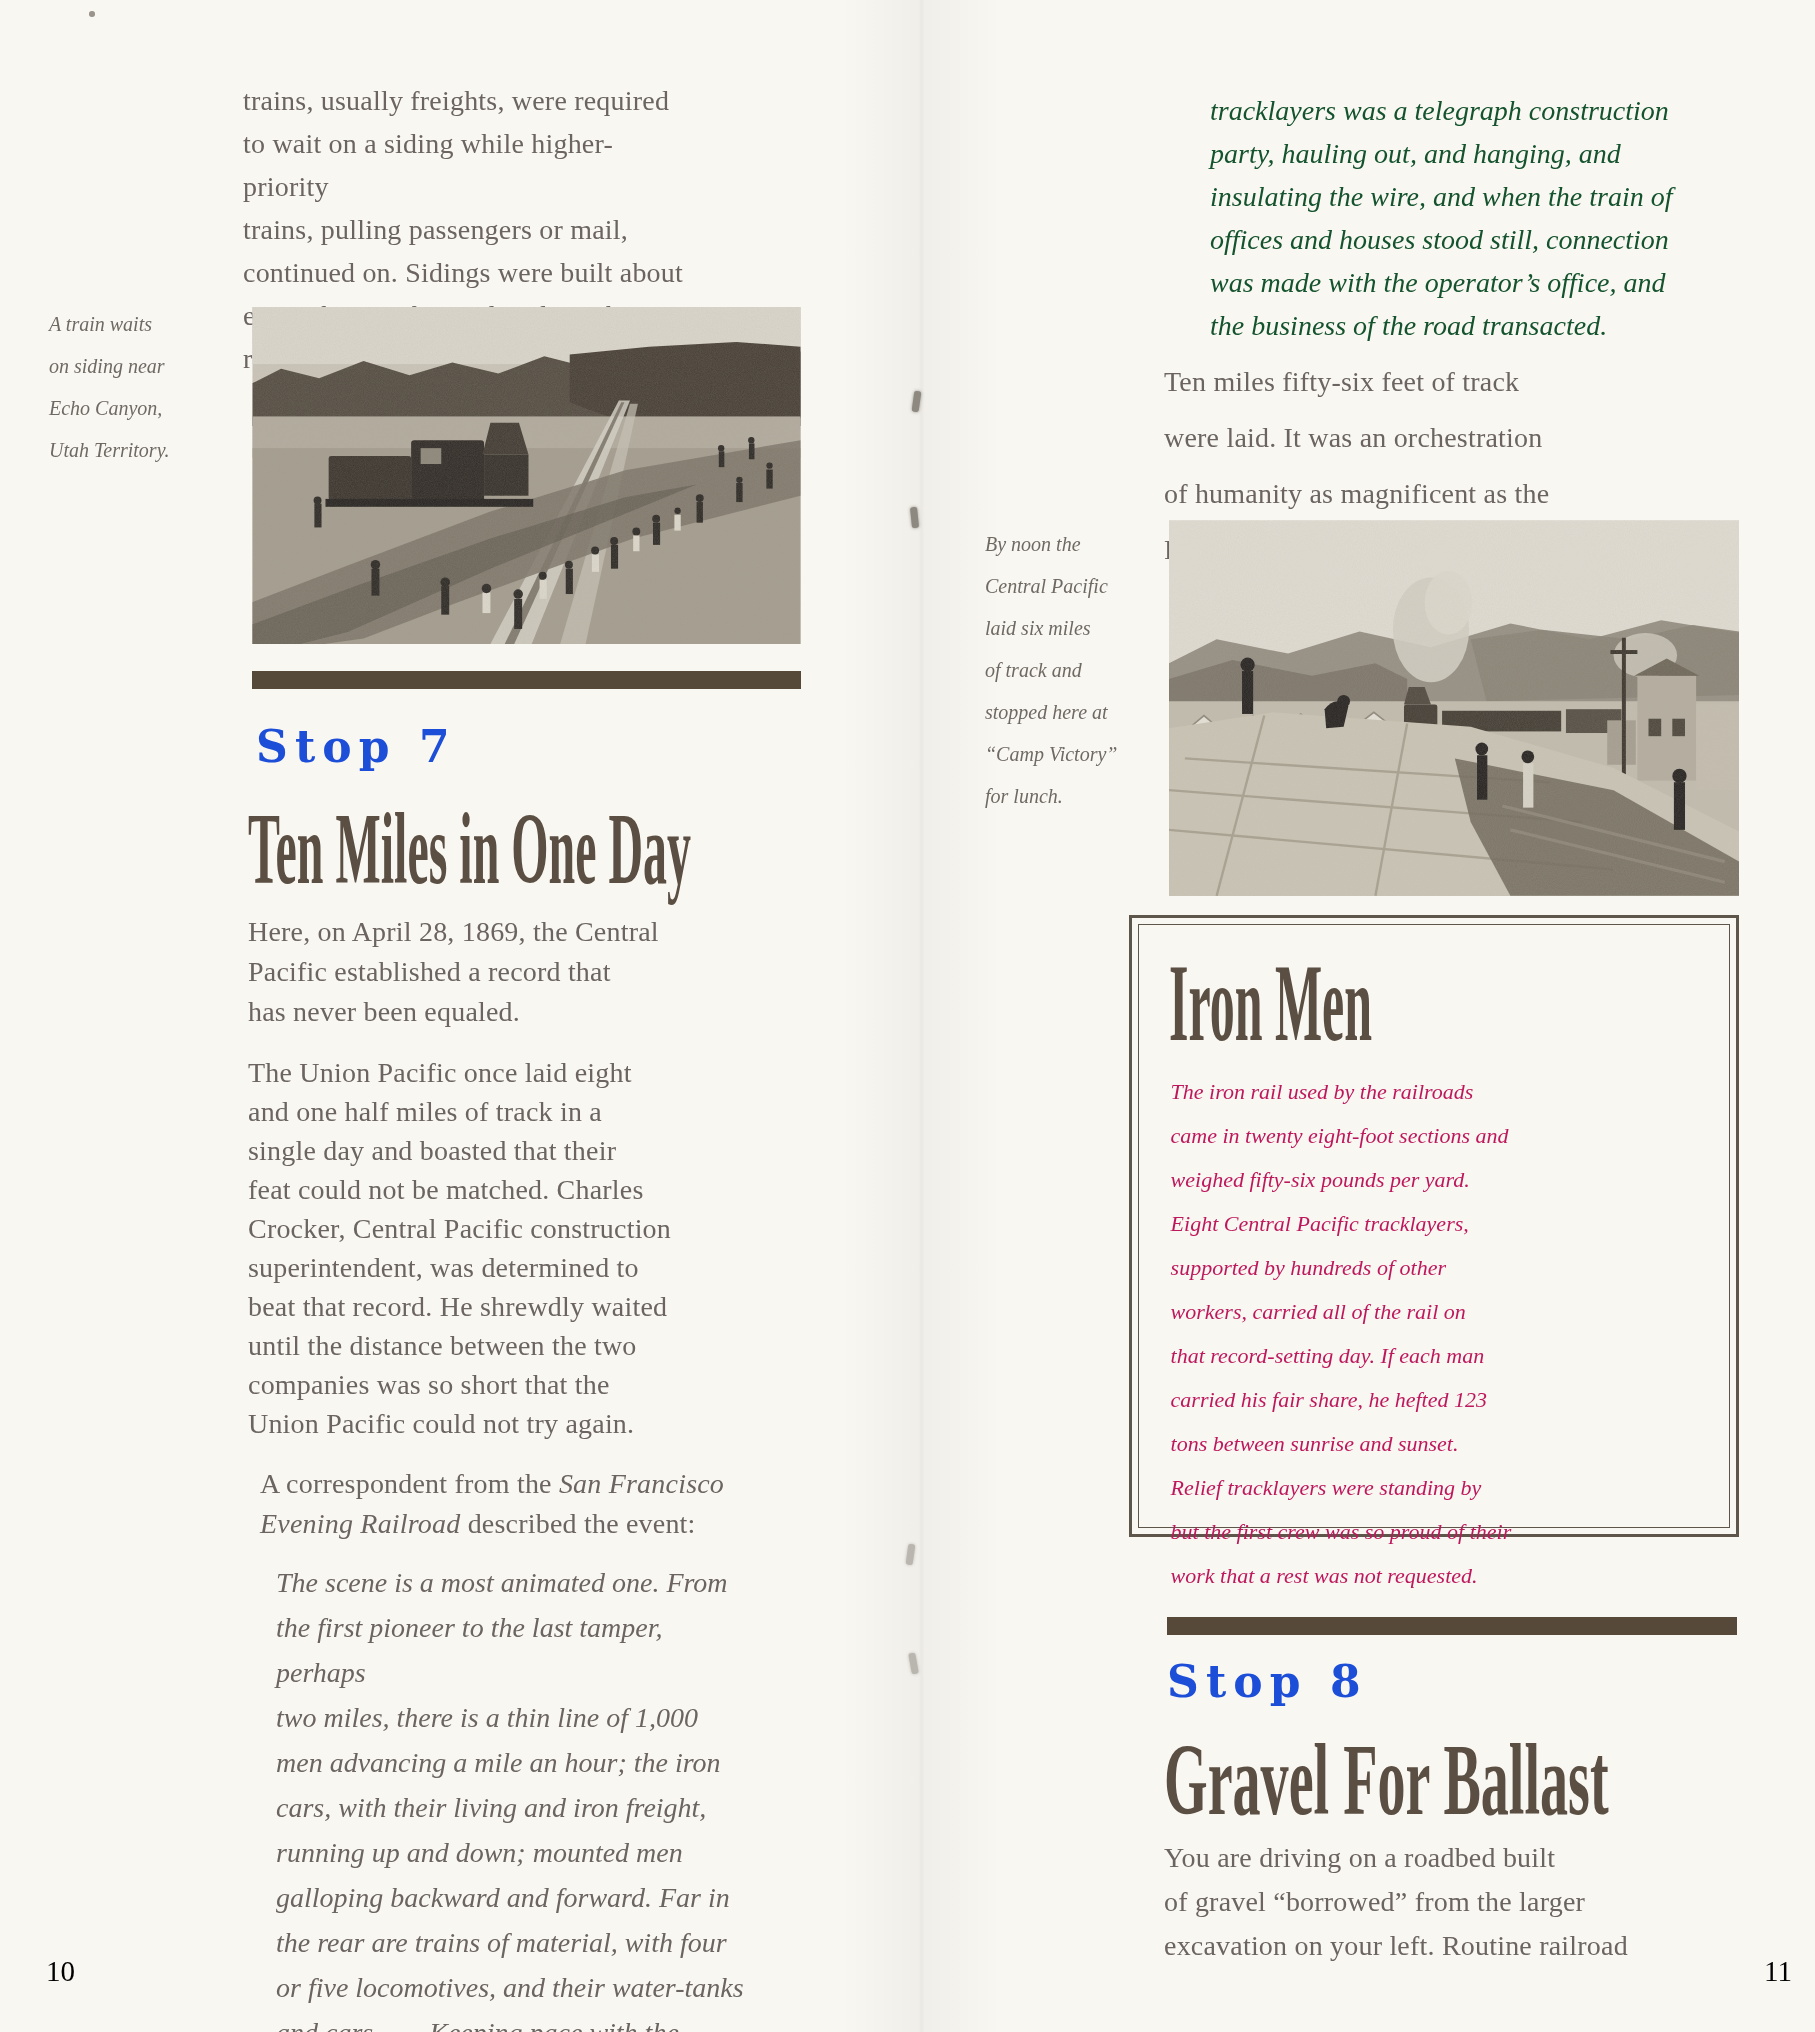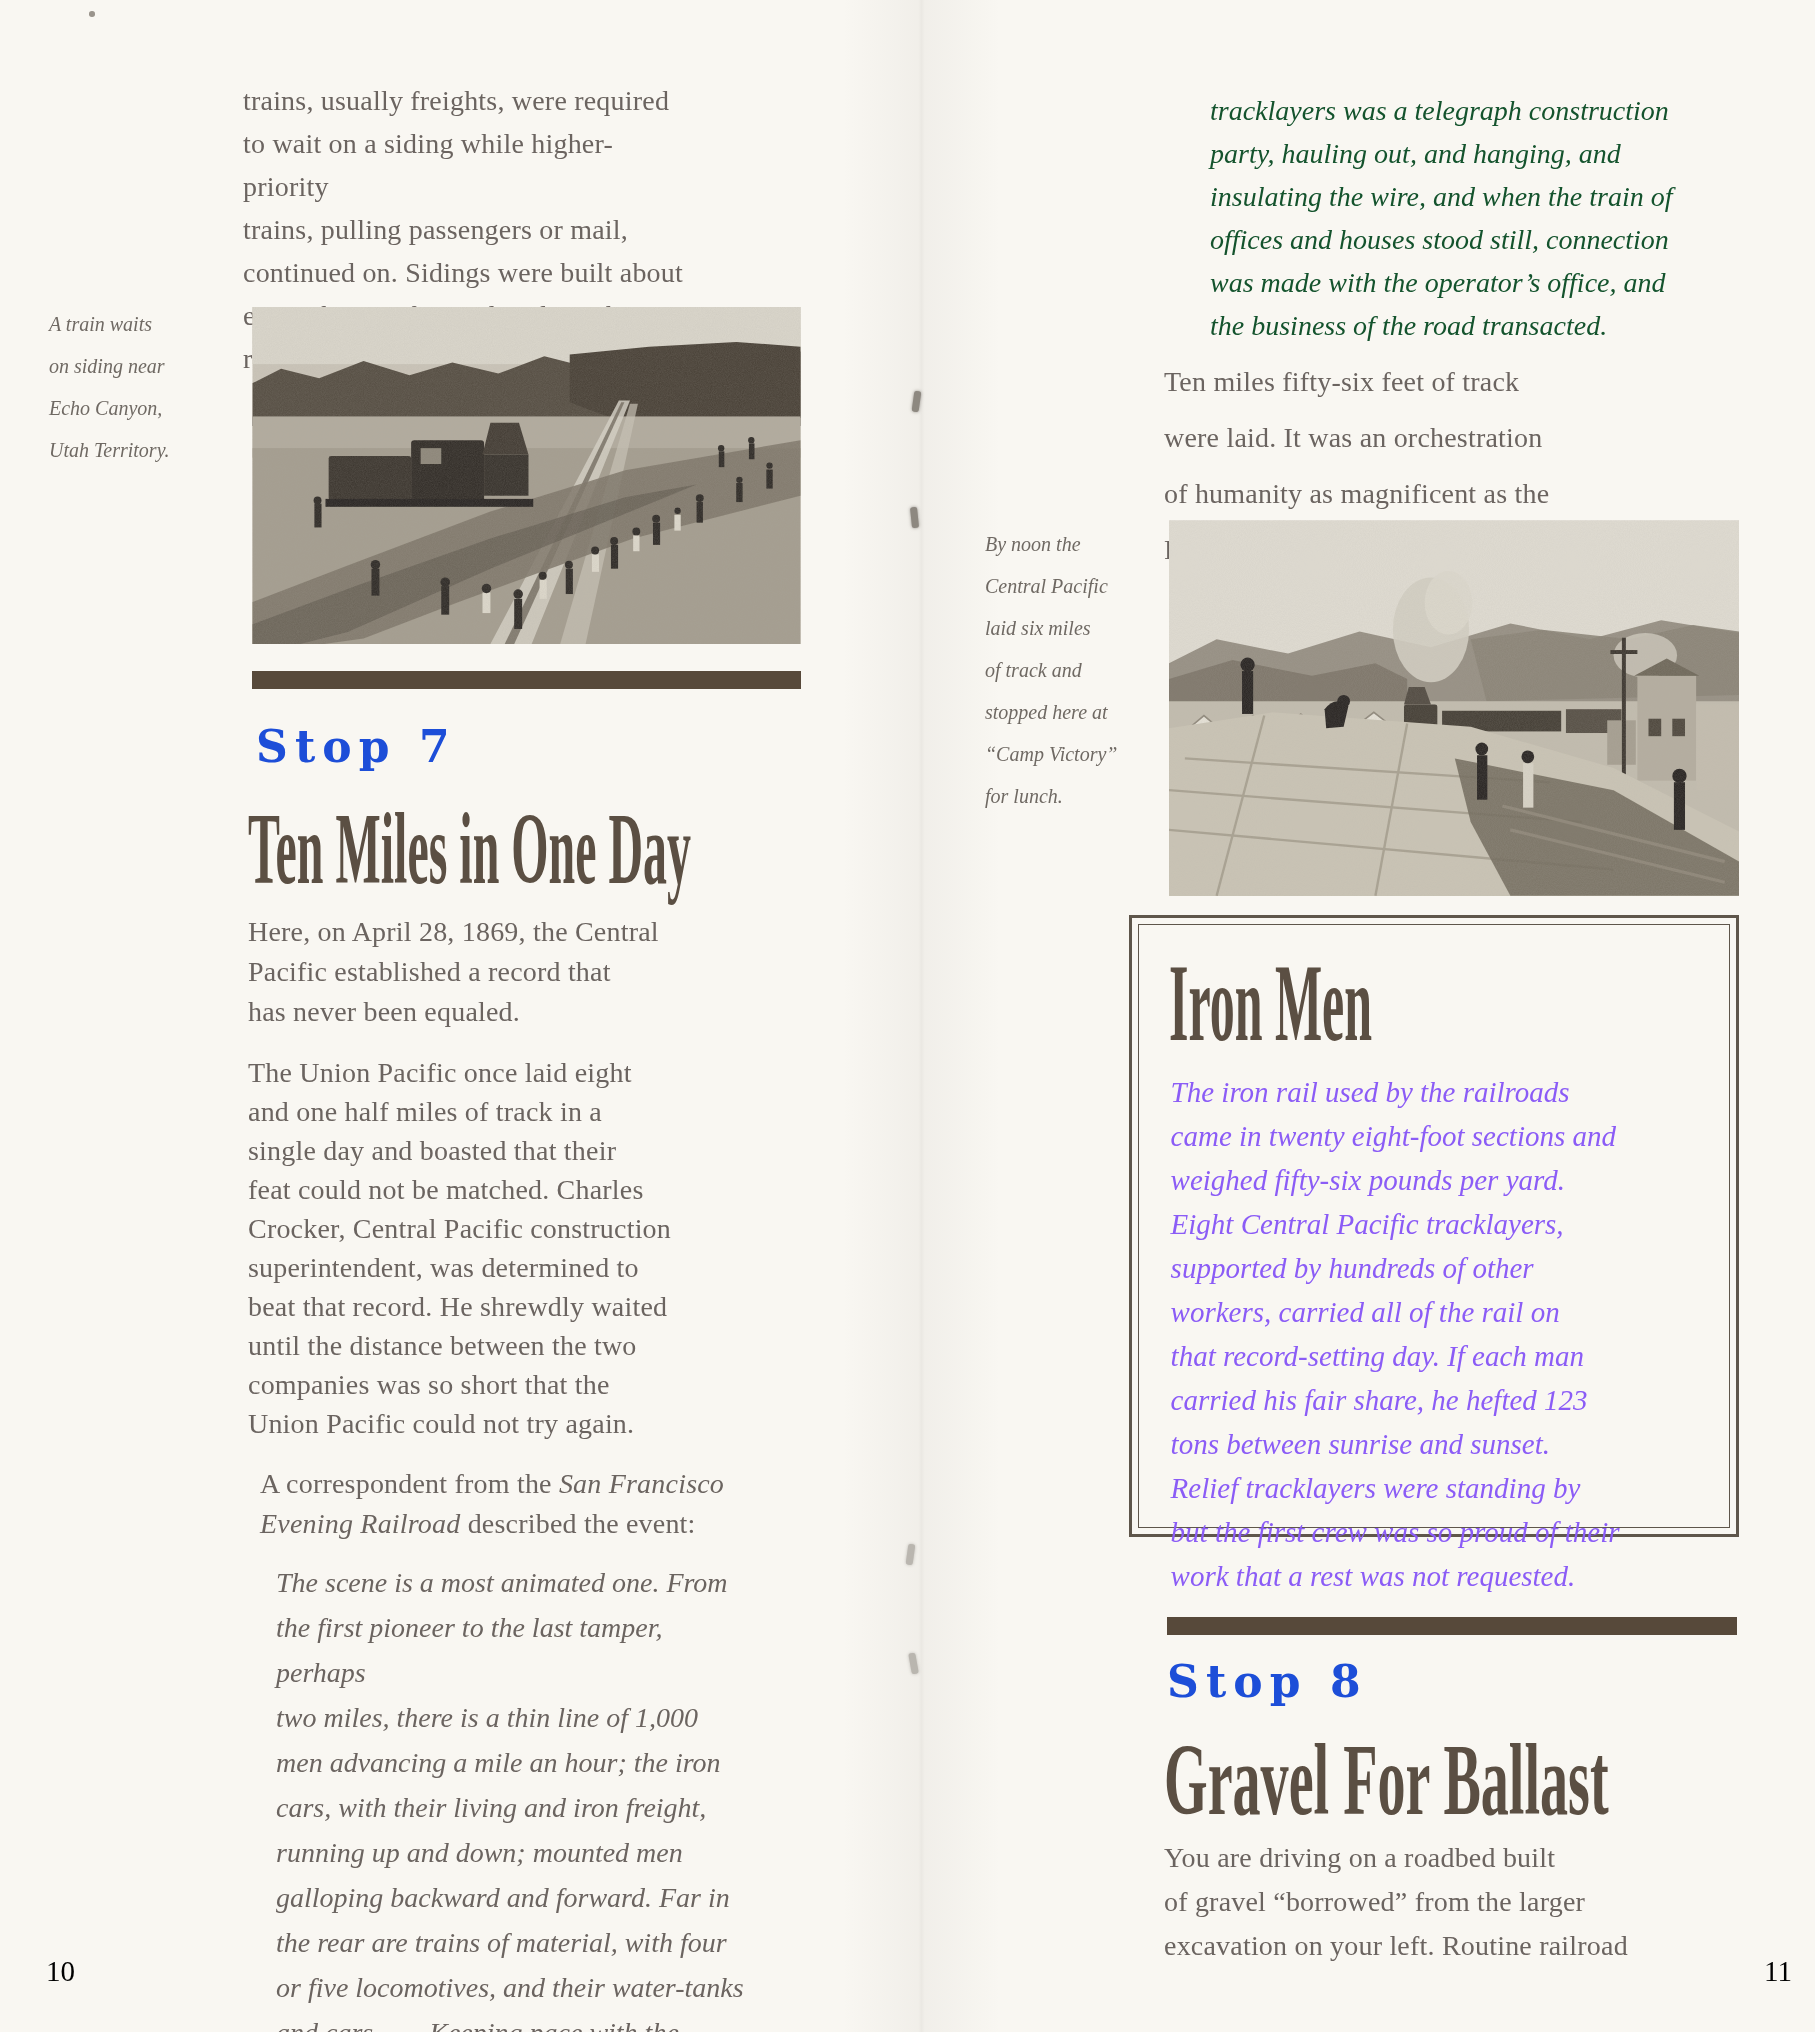--- a/index.html
+++ b/index.html
@@ -6,21 +6,21 @@
   .spread{position:relative;width:1815px;height:2033px;background:#f9f7f2;overflow:hidden;
           font-family:"Liberation Serif",serif;padding-left:40px;}
   .gutter-shade{position:absolute;left:842px;top:0;width:159px;height:2033px;
           background:linear-gradient(90deg,rgba(0,0,0,0) 0%,rgba(90,85,75,0.05) 48%,rgba(90,85,75,0.09) 50%,rgba(90,85,75,0.05) 52%,rgba(0,0,0,0) 100%);}
   .abs{position:absolute;}
   .body-text{font-size:28px;line-height:40px;color:#6b6460;white-space:pre-line;letter-spacing:0.2px;}
   .intro{line-height:43px;}
   .caption{font-style:italic;font-size:20px;line-height:42px;color:#6f6963;white-space:pre-line;}
   .quote{font-style:italic;font-size:28px;line-height:45px;color:#6b6460;white-space:pre-line;}
   .quote-cont{font-style:italic;font-size:28px;line-height:43px;color:#14532d;white-space:pre-line;}
-  .iron-body{font-style:italic;font-size:29px;line-height:44px;color:#8b5cf6;white-space:pre-line;}
+  .iron-body{font-style:italic;font-size:22px;line-height:44px;color:#be185d;white-space:pre-line;}
   .stop-label{font-family:"DejaVu Serif",serif;font-weight:bold;font-size:44px;letter-spacing:7.1px;color:#1d4ed8;}
   .condensed{display:inline-block;font-weight:bold;color:#5b4f43;font-size:102px;line-height:1;
              white-space:nowrap;transform-origin:0 50%;}
   .rule{background:#57493a;}
   .pageno{font-size:29px;color:#000000;}
   .iron-box-outer{border:3.2px solid #5f564b;box-sizing:border-box;background:#f9f7f2;}
   .iron-box-inner{position:absolute;left:5.6px;top:5.6px;right:5.6px;bottom:5.6px;border:1.6px solid #5f564b;}
   .italic{font-style:italic;}
   .staple{position:absolute;width:7.1px;height:20.6px;background:#8d8880;border-radius:2.4px;
           box-shadow:0 0 3.2px rgba(80,75,68,.6);transform:rotate(8deg);}

